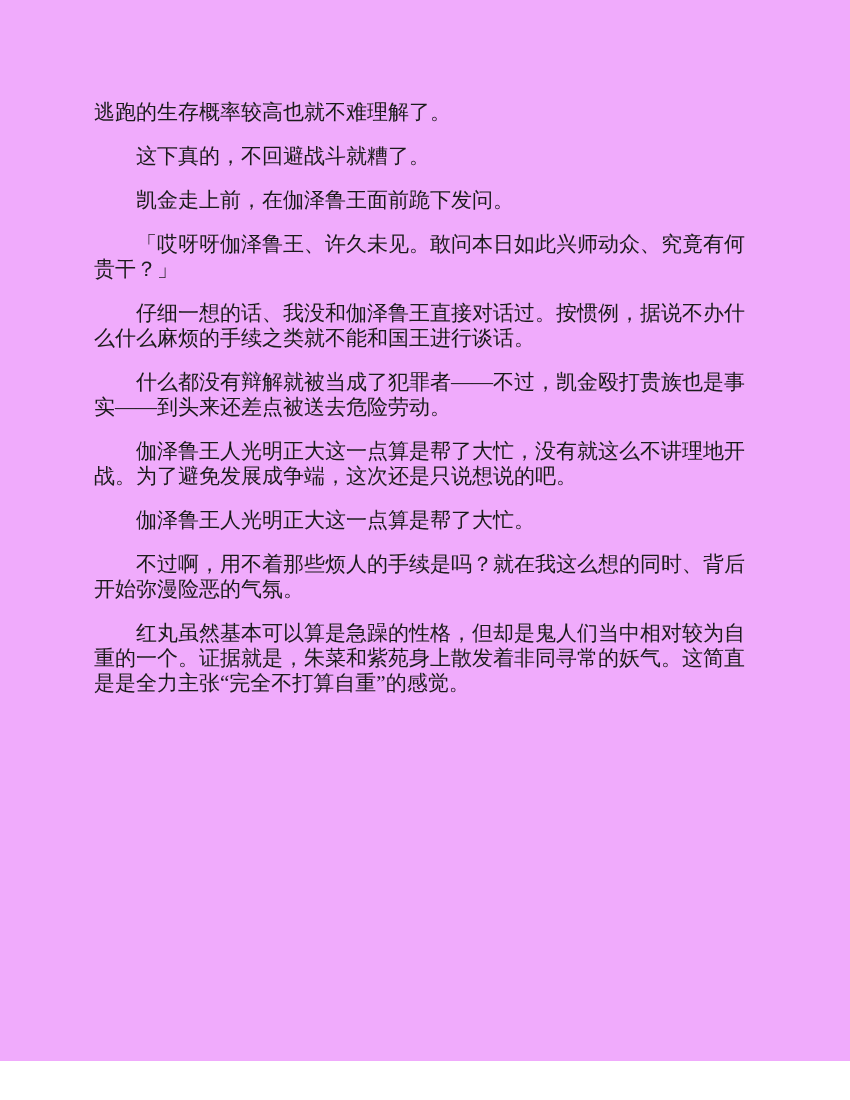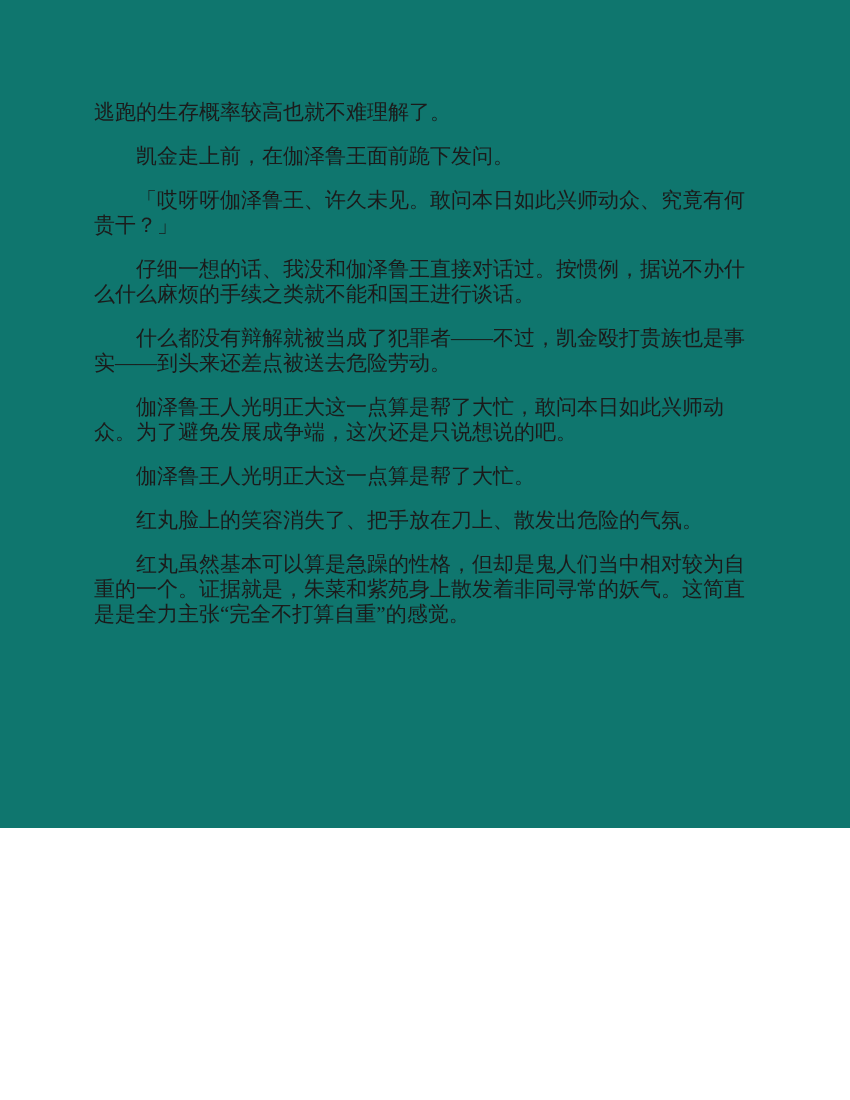--- a/index.html
+++ b/index.html
@@ -3,22 +3,22 @@
 <meta charset="utf-8">
 <style>
   html, body {
     margin: 0;
     padding: 0;
     background: #ffffff;
   }
   .page {
     position: relative;
     width: 850px;
-    height: 828px;
-    background: #0f766e;
+    height: 1061px;
+    background: #f0abfc;
     overflow: hidden;
     font-family: "Liberation Serif", "DejaVu Serif", serif;
   }
   .doc-body {
     position: absolute;
     left: 94px;
     top: 100px;
     width: 660px;
     font-size: 21px;
     line-height: 25px;
@@ -34,22 +34,23 @@
   .doc-body p.para.indent {
     text-indent: 2em;
   }
 </style>
 </head>
 <body>
 
 <div class="page">
   <div class="doc-body">
       <p class="para">逃跑的生存概率较高也就不难理解了。</p>
+      <p class="para indent">这下真的，不回避战斗就糟了。</p>
       <p class="para indent">凯金走上前，在伽泽鲁王面前跪下发问。</p>
       <p class="para indent">「哎呀呀伽泽鲁王、许久未见。敢问本日如此兴师动众、究竟有何贵干？」</p>
       <p class="para indent">仔细一想的话、我没和伽泽鲁王直接对话过。按惯例，据说不办什么什么麻烦的手续之类就不能和国王进行谈话。</p>
       <p class="para indent">什么都没有辩解就被当成了犯罪者——不过，凯金殴打贵族也是事实——到头来还差点被送去危险劳动。</p>
-      <p class="para indent">伽泽鲁王人光明正大这一点算是帮了大忙，敢问本日如此兴师动众。为了避免发展成争端，这次还是只说想说的吧。</p>
+      <p class="para indent">伽泽鲁王人光明正大这一点算是帮了大忙，没有就这么不讲理地开战。为了避免发展成争端，这次还是只说想说的吧。</p>
       <p class="para indent">伽泽鲁王人光明正大这一点算是帮了大忙。</p>
-      <p class="para indent">红丸脸上的笑容消失了、把手放在刀上、散发出危险的气氛。</p>
+      <p class="para indent">不过啊，用不着那些烦人的手续是吗？就在我这么想的同时、背后开始弥漫险恶的气氛。</p>
       <p class="para indent">红丸虽然基本可以算是急躁的性格，但却是鬼人们当中相对较为自重的一个。证据就是，朱菜和紫苑身上散发着非同寻常的妖气。这简直是是全力主张“完全不打算自重”的感觉。</p>
     </div>
 </div>
 
 </body></html>

